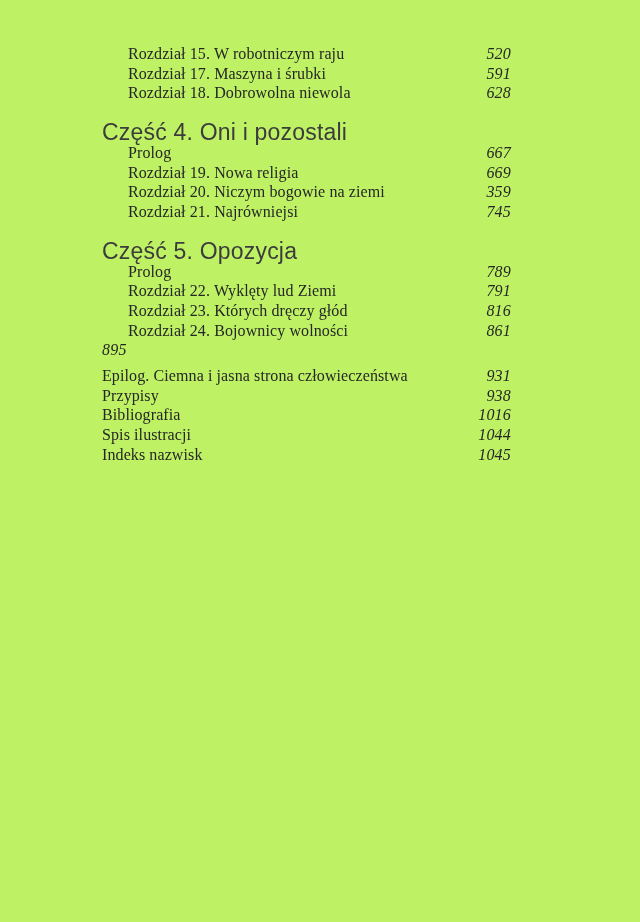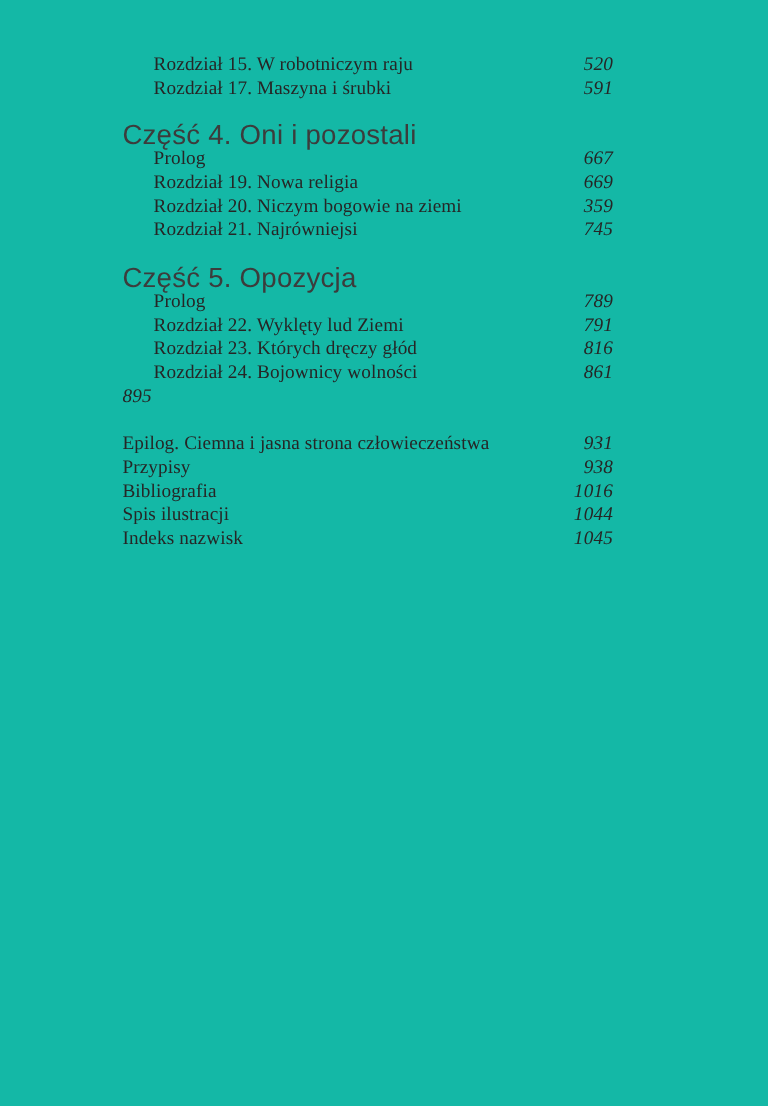--- a/index.html
+++ b/index.html
@@ -5,21 +5,21 @@
   * { margin: 0; padding: 0; box-sizing: border-box; }
   html, body { width: 640px; height: 922px; }
   body {
     background: #ffffff;
     font-family: "Liberation Serif", serif;
   }
   .page {
     position: relative;
     width: 640px;
     height: 922px;
-    background: #14b8a6;
+    background: #bef264;
     overflow: hidden;
   }
   .toc {
     position: absolute;
     left: 102px;
     right: 129px;
     top: 44px;
   }
   .row {
     display: flex;
@@ -33,36 +33,40 @@
   .row .pagenum { letter-spacing: 0.2px; font-style: italic; }
   .row.indent .title { padding-left: 26px; }
   .heading {
     font-family: "Liberation Sans", sans-serif;
     font-size: 23px;
     line-height: 22px;
     color: #3c3c3c;
     margin-top: 18px;
     letter-spacing: 0.2px;
   }
-  .gap-one-line { margin-top: 20px; }
+  .gap-one-line { margin-top: 6px; }
   .gap-block { }
 </style>
 </head>
 <body>
 
 <div class="page">
   <div class="toc">
 
     <div class="row indent">
       <span class="title">Rozdział 15. W robotniczym raju</span>
       <span class="pagenum">520</span>
     </div>
     <div class="row indent">
       <span class="title">Rozdział 17. Maszyna i śrubki</span>
       <span class="pagenum">591</span>
+    </div>
+    <div class="row indent">
+      <span class="title">Rozdział 18. Dobrowolna niewola</span>
+      <span class="pagenum">628</span>
     </div>
 
     <div class="heading">Część 4. Oni i pozostali</div>
     <div class="row indent">
       <span class="title">Prolog</span>
       <span class="pagenum">667</span>
     </div>
     <div class="row indent">
       <span class="title">Rozdział 19. Nowa religia</span>
       <span class="pagenum">669</span>

